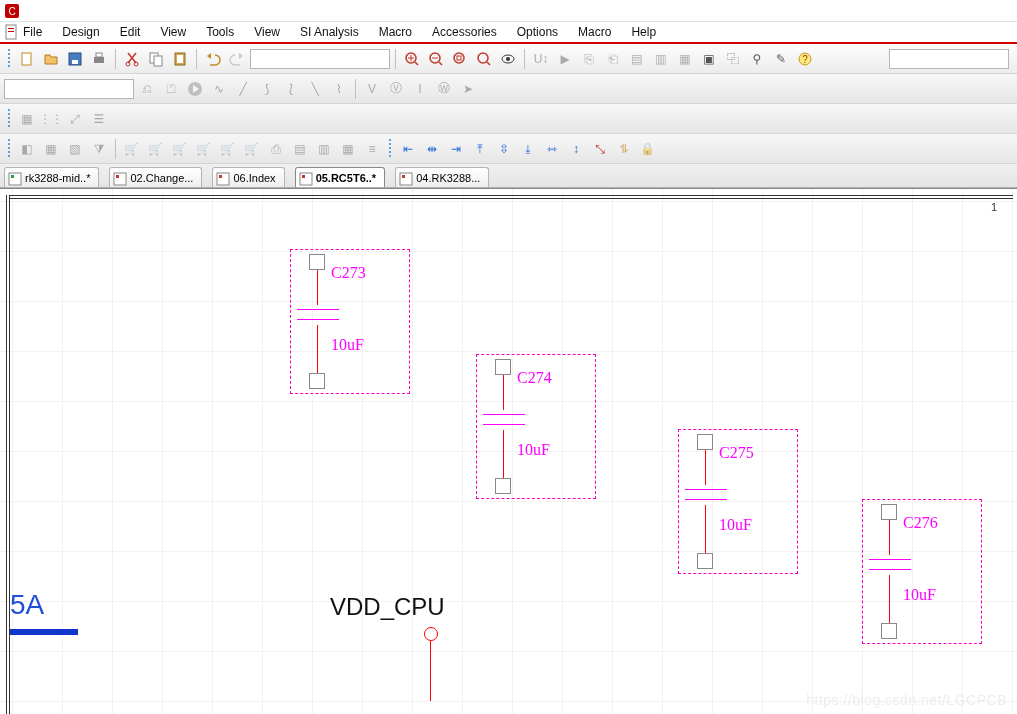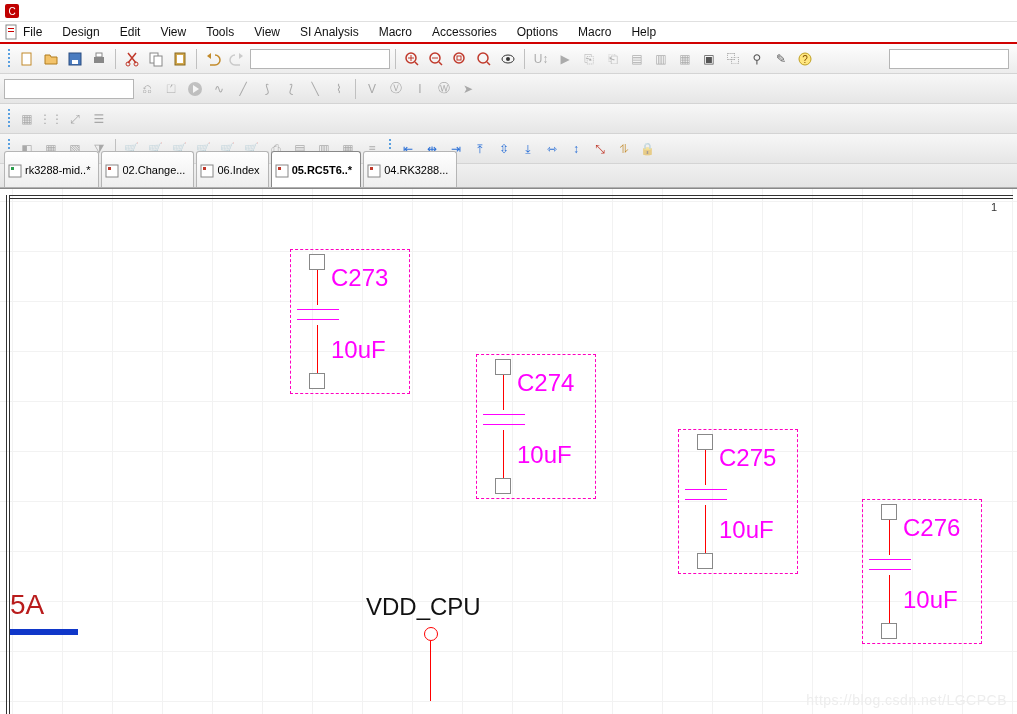--- a/index.html
+++ b/index.html
@@ -14,45 +14,45 @@
   .toolbar.sub { background: linear-gradient(#f7f7f7,#e6e6e6); }
   .tb-btn { width: 22px; height: 22px; display:inline-flex; align-items:center; justify-content:center; border:1px solid transparent; border-radius:3px; color:#555; }
   .tb-btn.disabled { opacity:0.45; }
   .tb-sep { width:1px; height:20px; background:#c0c0c0; margin:0 3px; }
   .tb-sep.blue-dots { width:4px; background:none; }
   .tb-sep.blue-dots::before { content:""; display:block; width:2px; height:20px; background: repeating-linear-gradient(#5aa0e0 0 2px, transparent 2px 4px); margin-left:1px;}
   .tb-combo { width:140px; height:20px; border:1px solid #b5b5b5; background:#fff; font-size:11px; padding:0 3px; }
   .tb-combo.short { width:130px; }
   .tb-search { width:120px; height:20px; border:1px solid #b5b5b5; background:#fff; margin-left:auto; margin-right:4px;}
   .tabbar { height: 24px; background: linear-gradient(#f0f0f0,#e4e4e4); display:flex; align-items:flex-end; padding-left:4px; border-bottom:1px solid #b0b0b0;}
-  .doc-tab { height:36px; padding:2px 8px 2px 20px; margin-right:2px; background:linear-gradient(#fff,#eee); border:1px solid #b5b5b5; border-bottom:none; border-radius:3px 3px 0 0; font-size:11px; display:flex; align-items:center; position:relative; cursor:default; white-space:nowrap;}
+  .doc-tab { height:20px; padding:2px 8px 2px 20px; margin-right:10px; background:linear-gradient(#fff,#eee); border:1px solid #b5b5b5; border-bottom:none; border-radius:3px 3px 0 0; font-size:11px; display:flex; align-items:center; position:relative; cursor:default; white-space:nowrap;}
   .doc-tab.active { background:#fff; font-weight:bold; border-color:#888;}
   .doc-tab .tab-icon { position:absolute; left:2px; width:14px; height:14px; }
   .canvas-wrap { position:relative; width:1017px; height: calc(714px - 22px - 22px - 30px*4 - 24px); overflow:hidden; border-top:1px solid #888;}
   .grid { position:absolute; inset:0; background:
     repeating-linear-gradient(#f2f2f2 0 1px, transparent 1px 50px),
     repeating-linear-gradient(90deg,#f2f2f2 0 1px, transparent 1px 50px),
     #fff;
     background-position: 12px 12px, 12px 12px, 0 0;
   }
   .boundary { position:absolute; left:10px; top:6px; right:4px; height:4px; border-top:1px solid #333; border-bottom:1px solid #333;}
   .boundary-left { position:absolute; left:6px; top:6px; bottom:0; width:4px; border-left:1px solid #333; border-right:1px solid #333;}
   .corner-num { position:absolute; right:20px; top:12px; font-size:11px; color:#333;}
   .component { position:absolute; }
   .sel-box { border:1px dashed #ff00c0; }
   .cap-pin { width:16px; height:16px; border:1px solid #888; background:#fff; }
   .cap-wire { background:#f00; position:absolute; }
   .cap-sym { position:absolute; }
   .cap-sym .plate { position:absolute; background:#f0f; height:1px; }
-  .cap-label { position:absolute; color:#f0f; font-size:24px; font-family: Liberation Sans, sans-serif; white-space:nowrap;}
+  .cap-label { position:absolute; color:#f0f; font-size:16px; font-family: Liberation Serif, serif; white-space:nowrap;}
   .netlabel { position:absolute; color:#111; font-size:24px; font-family: Arial, sans-serif; }
   .net-circle { position:absolute; width:14px; height:14px; border:1px solid #f00; border-radius:50%; background:#fff;}
   .net-wire { position:absolute; background:#f00; }
   .left-frag { position:absolute; left:10px; top:400px; }
-  .left-frag .txt { color:#b91c1c; font-size:28px; font-family: Arial, sans-serif;}
+  .left-frag .txt { color:#1d4ed8; font-size:28px; font-family: Arial, sans-serif;}
   .left-frag .bar { position:absolute; left:0; top:40px; width:68px; height:6px; background:#1037c9;}
   .watermark { position:absolute; right:10px; bottom:6px; color:#ededed; font-size:14px; letter-spacing:0.5px;}
   svg.icon { width:16px; height:16px; }
 </style>
 </head>
 <body>
 
 <div class="titlebar">
   <span class="app-icon">
     <svg class="icon" viewBox="0 0 16 16">
@@ -348,21 +348,21 @@
       <div class="plate" style="left:0; top:4px; width:42px;"></div>
       <div class="plate" style="left:0; top:14px; width:42px;"></div>
     </div>
     <div class="cap-wire" style="left:26px; top:75px; width:1px; height:48px;"></div>
     <div class="cap-pin" style="position:absolute; left:18px; top:123px;"></div>
     <div class="cap-label" style="left:40px; top:14px;">C276</div>
     <div class="cap-label" style="left:40px; top:86px;">10uF</div>
   </div>
     </div>
 
-  <div class="netlabel" style="left:330px; top:404px;margin-left:36px;">VDD_CPU</div>
+  <div class="netlabel" style="left:330px; top:404px;">VDD_CPU</div>
   <div class="net-circle" style="left:424px; top:438px;"></div>
   <div class="net-wire" style="left:430px; top:452px; width:1px; height:60px;"></div>
 
   <div class="left-frag">
     <span class="txt">5A</span>
     <div class="bar"></div>
   </div>
 
   <div class="watermark">https://blog.csdn.net/LGCPCB</div>
 </div>

